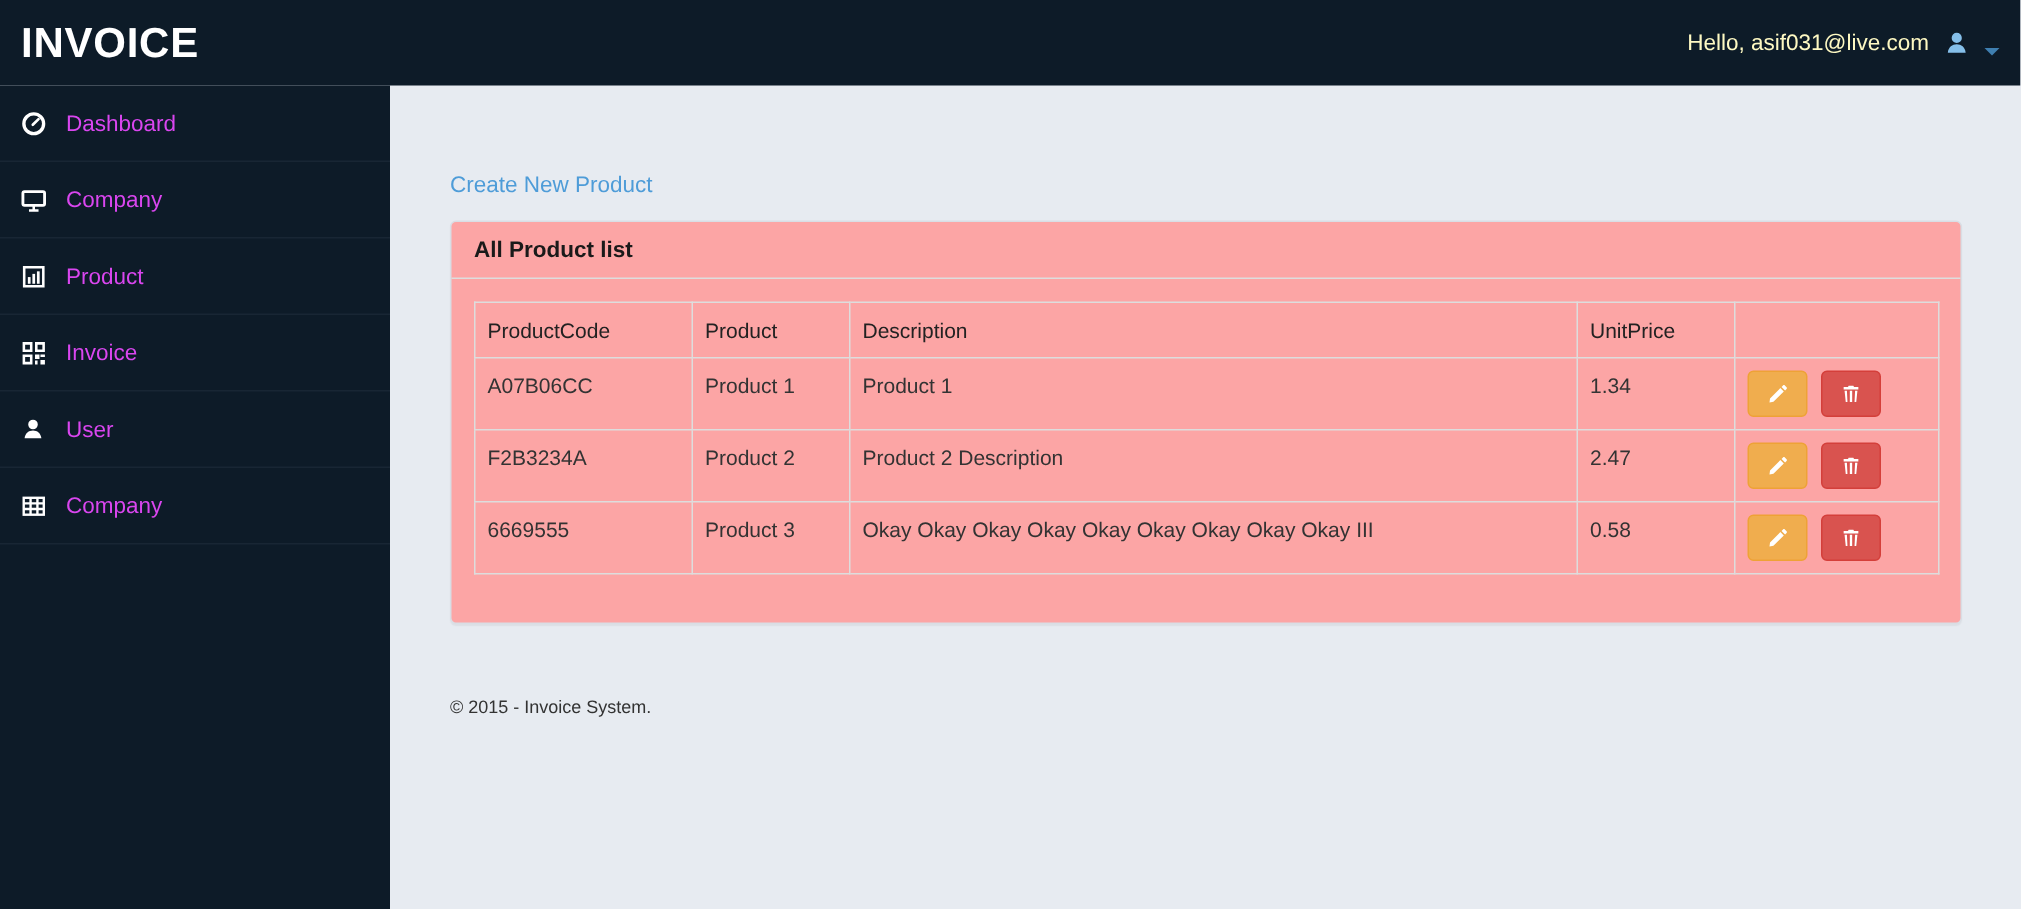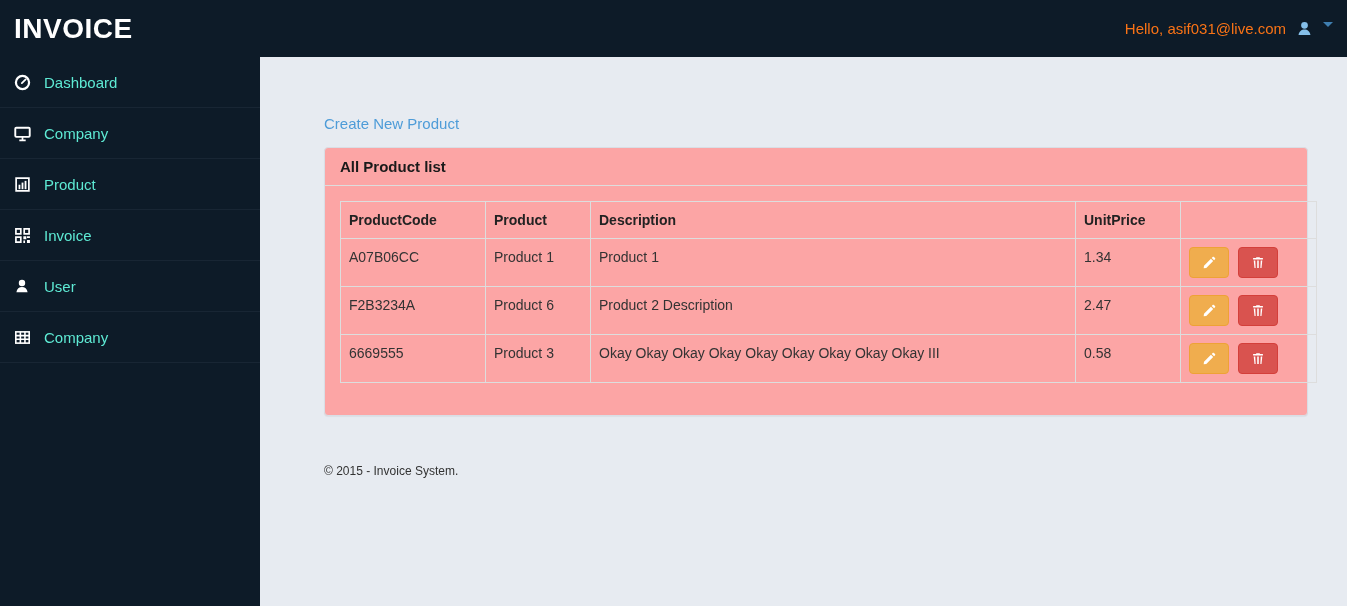--- a/index.html
+++ b/index.html
@@ -14,45 +14,45 @@
 
   
   .topbar {
     position: absolute; top: 0; left: 0; right: 0; height: 57px;
     background: #0d1b28;
     display: flex; align-items: center; justify-content: space-between;
     padding: 0 14px;
     z-index: 5;
   }
   .brand { color: #fff; font-size: 28px; font-weight: bold; letter-spacing: .5px; }
-  .user-menu { display: flex; align-items: flex-start; gap: 10px; color: #f97316; font-size: 15px; cursor: pointer; }
+  .user-menu { display: flex; align-items: flex-end; gap: 10px; color: #fef9c3; font-size: 15px; cursor: pointer; }
   .user-menu svg { display: block; }
   .caret {
     width: 0; height: 0; margin-top: 2px;
     border-left: 5px solid transparent; border-right: 5px solid transparent;
     border-top: 5px solid #3f7fb0;
   }
 
   
   .sidebar {
     position: absolute; top: 57px; left: 0; bottom: 0; width: 260px;
     background: #0d1b28;
   }
   .side-item {
     height: 51px; display: flex; align-items: center;
     padding: 0 10px 0 14px;
-    color: #5eead4; font-size: 15px;
+    color: #d946ef; font-size: 15px;
     border-bottom: 1px solid #182634;
     cursor: pointer;
   }
   .side-item .icn { width: 17px; height: 17px; margin-right: 13px; flex: 0 0 17px; display: flex; align-items: center; }
   .side-item svg { display: block; }
 
   
-  .content { position: absolute; top: 57px; left: 260px; right: 0; bottom: 0; padding-left: 24px; }
+  .content { position: absolute; top: 57px; left: 260px; right: 0; bottom: 0; }
   .container { padding: 58px 39px 0 40px; }
 
   .create-link {
     color: #4e9cd8; font-size: 15px; text-decoration: none; display: inline-block; cursor: pointer;
   }
 
   .panel {
     margin-top: 15px;
     background: #fca5a5;
     border: 1px solid #d9dee5;
@@ -71,21 +71,21 @@
     border: 1px solid #ddd; font-size: 14px;
   }
   .product-table th, .product-table td {
     border: 1px solid #ddd;
     padding: 8px;
     text-align: left;
     vertical-align: top;
     line-height: 20px;
     overflow: hidden; white-space: nowrap; text-overflow: ellipsis;
   }
-  .product-table th { font-weight: bold; color: #222; }
+  .product-table th { font-weight: normal; color: #222; }
   .product-table td.data-cell { height: 36px; }
 
   .btn-action {
     display: inline-block; width: 40px; height: 31px;
     border-radius: 4px; margin-right: 5px;
     padding: 0; cursor: pointer; vertical-align: top;
     line-height: 0;
   }
   .btn-action svg { margin: 0 auto; display: inline-block; }
   .btn-edit { background: #f0ad4e; border: 1px solid #eea236; }
@@ -206,21 +206,21 @@
                         <path d="M11.1 2.2l2.7 2.7 1.1-1.1c.4-.4.4-1 0-1.4l-1.3-1.3c-.4-.4-1-.4-1.4 0l-1.1 1.1zM10.2 3.1L2.3 11 1.9 14l3-.4 7.9-7.9-2.6-2.6z"></path>
                       </svg></button>
                   <button class="btn-action btn-delete"><svg width="14" height="14" viewBox="0 0 16 16" fill="#fff">
                         <path d="M6.2 1.3l-.5.9H2.4v1.9h11.2V2.2h-3.3l-.5-.9H6.2z"></path>
                         <path d="M3.1 5.2h1.8l.4 8.5H4l-.9-8.5zM7.1 5.2h1.8v8.5H7.1V5.2zM11.1 5.2h1.8l-.9 8.5h-1.3l.4-8.5z"></path>
                       </svg></button>
                 </td>
               </tr>
               <tr>
                 <td class="data-cell">F2B3234A</td>
-                <td class="data-cell">Product 6</td>
+                <td class="data-cell">Product 2</td>
                 <td class="data-cell">Product 2 Description</td>
                 <td class="data-cell">2.47</td>
                 <td class="data-cell">
                   <button class="btn-action btn-edit"><svg width="14" height="14" viewBox="0 0 16 16" fill="#fff">
                         <path d="M11.1 2.2l2.7 2.7 1.1-1.1c.4-.4.4-1 0-1.4l-1.3-1.3c-.4-.4-1-.4-1.4 0l-1.1 1.1zM10.2 3.1L2.3 11 1.9 14l3-.4 7.9-7.9-2.6-2.6z"></path>
                       </svg></button>
                   <button class="btn-action btn-delete"><svg width="14" height="14" viewBox="0 0 16 16" fill="#fff">
                         <path d="M6.2 1.3l-.5.9H2.4v1.9h11.2V2.2h-3.3l-.5-.9H6.2z"></path>
                         <path d="M3.1 5.2h1.8l.4 8.5H4l-.9-8.5zM7.1 5.2h1.8v8.5H7.1V5.2zM11.1 5.2h1.8l-.9 8.5h-1.3l.4-8.5z"></path>
                       </svg></button>

